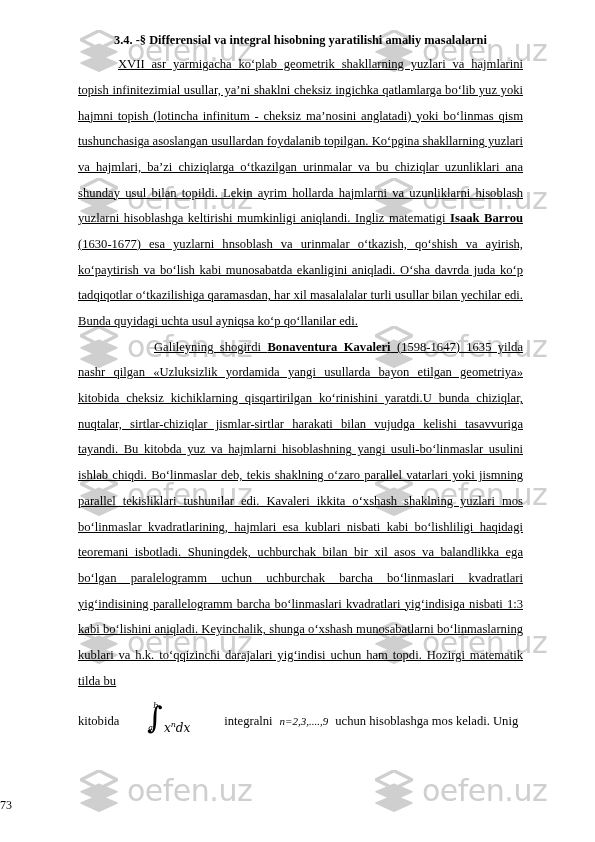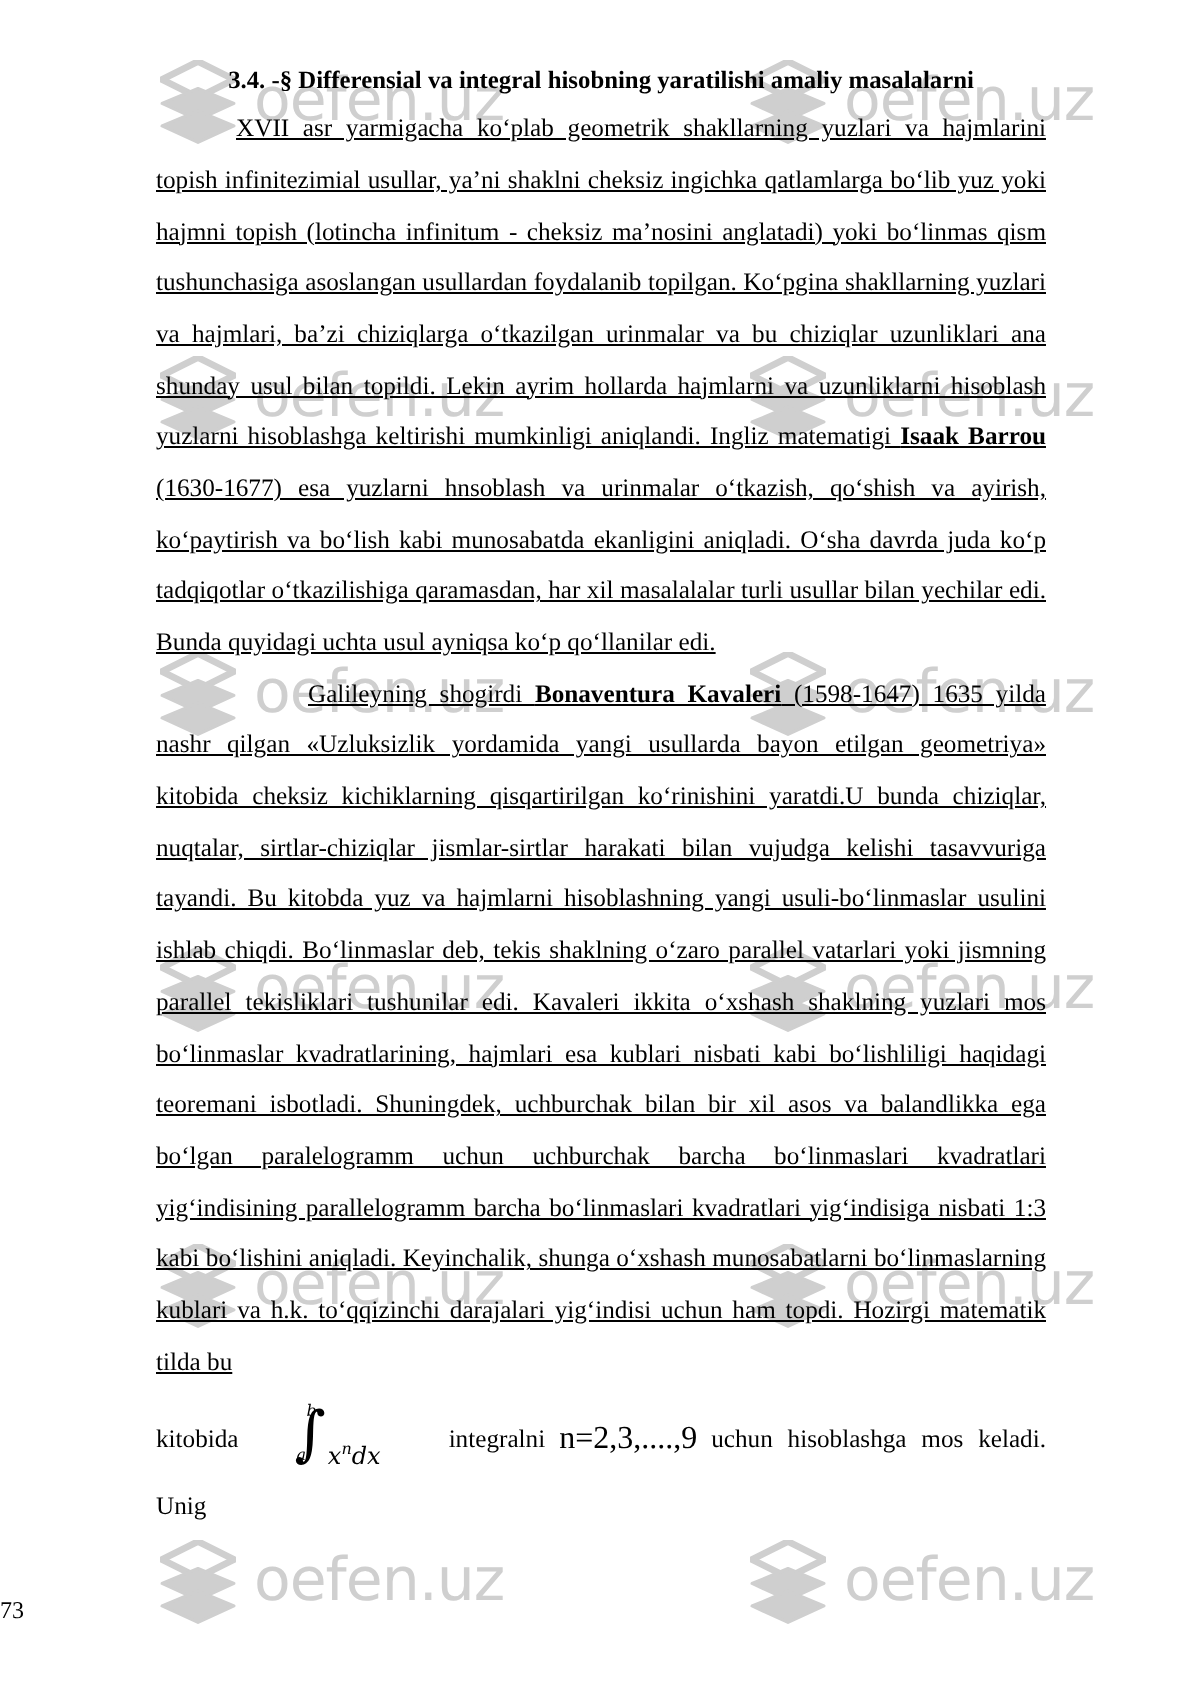--- a/index.html
+++ b/index.html
@@ -129,21 +129,22 @@
     font-style: italic;
   }
   .integrand {
     font-style: italic;
     font-size: 12px;
     margin-left: 1px;
     margin-top: 22px;
   }
   .integrand sup { font-size: 8px; font-style: italic; }
   .nrange {
-    font-size: 16px;
+    font-style: italic;
+    font-size: 11px;
     margin: 0 7px 0 7px;
     white-space: nowrap;
   }
   .gapw { display: inline-block; width: 28px; }
 
   .page-number {
     position: absolute;
     left: 0;
     right: 0;
     top: 798px;

